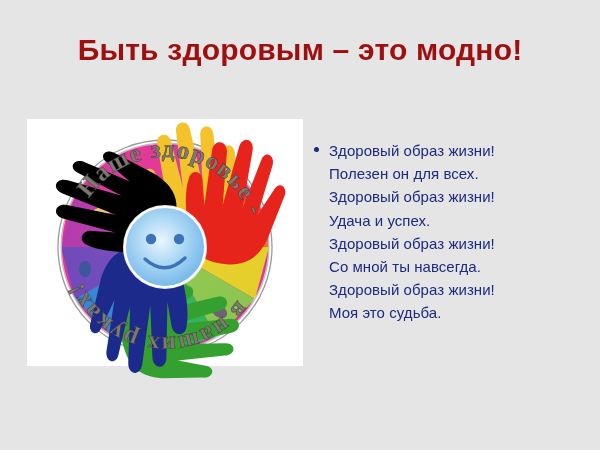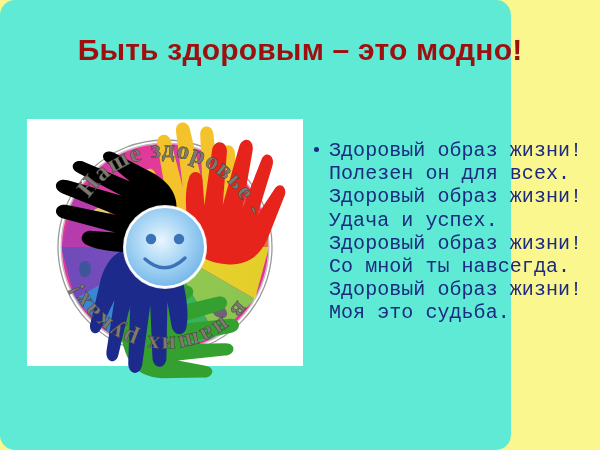--- a/index.html
+++ b/index.html
@@ -8,24 +8,23 @@
   }
   body {
     width: 600px;
     height: 450px;
     overflow: hidden;
     background: #FAF78F;
     font-family: "Liberation Sans", sans-serif;
   }
   #slide {
     position: relative;
-    width: 511px;
+    width: 600px;
     height: 450px;
-    background: #5eead4;
-    border-radius: 15px;
+    background: #e5e5e5;
   }
 
   
   #slide-title {
     position: absolute;
     left: 0;
     top: 33px;
     width: 600px;
     text-align: center;
     font-family: "Liberation Sans", sans-serif;
@@ -84,22 +83,22 @@
     width: 5px;
     height: 5px;
     border-radius: 50%;
     background: #1C2A80;
     position: relative;
     top: -4px;
   }
   #poem {
     flex: 1 1 auto;
     color: #1C2A80;
-    font-family: Liberation Mono, monospace;
-    font-size: 20px;
+    font-family: Liberation Sans, sans-serif;
+    font-size: 15px;
     line-height: 23.2px;
     white-space: pre-line;
     letter-spacing: 0.05px;
   }
 </style>
 </head>
 <body>
 
 <div id="slide">
 

